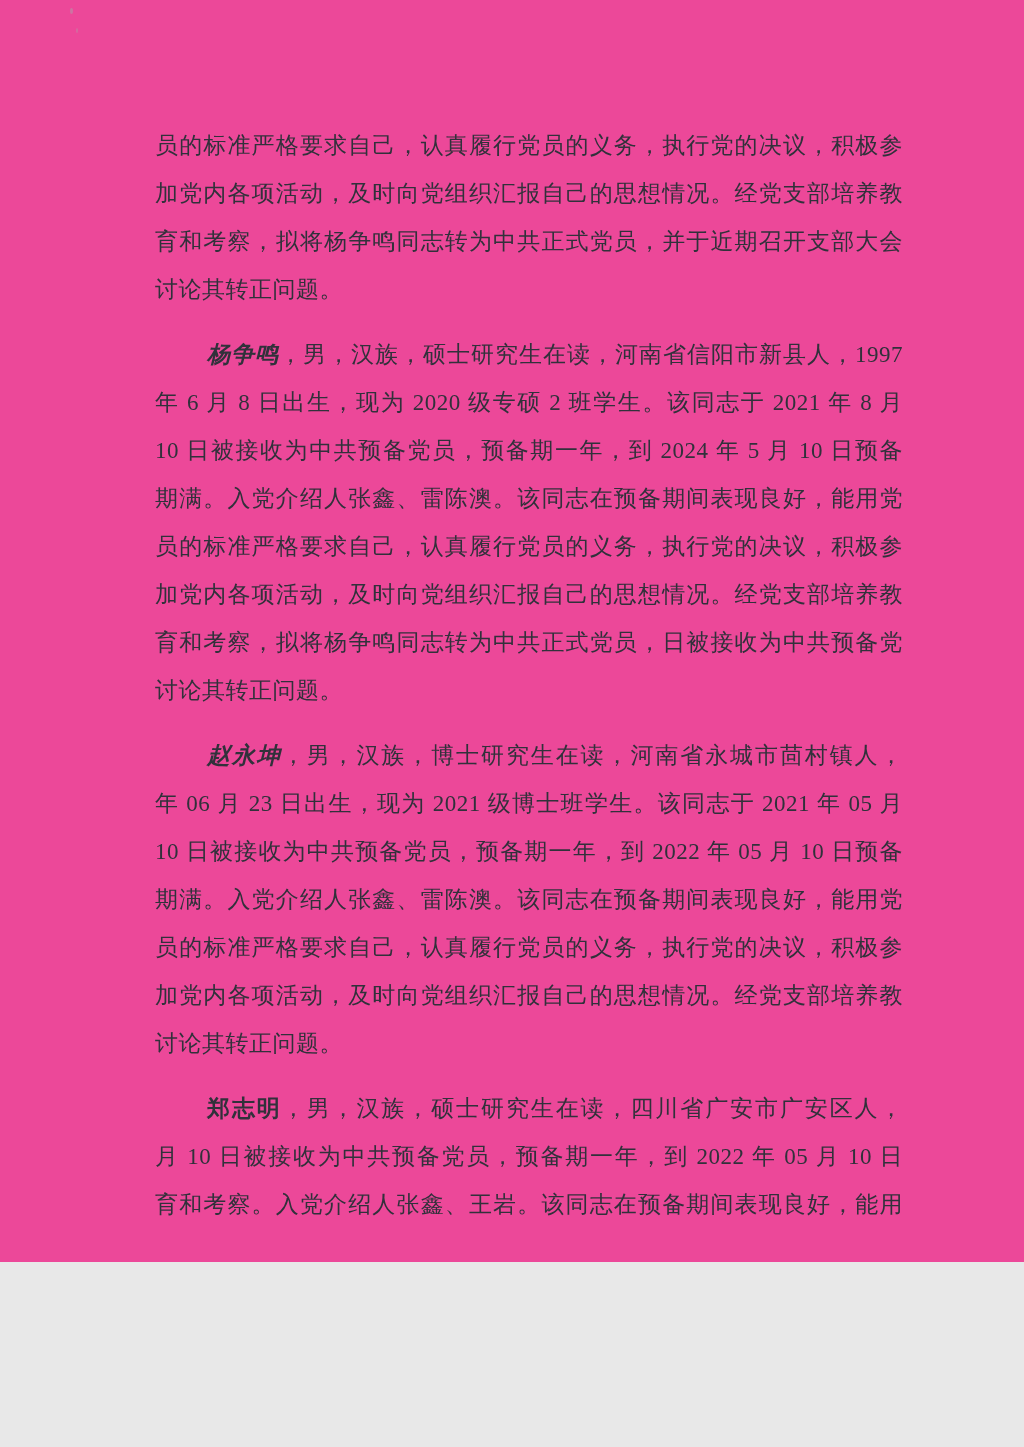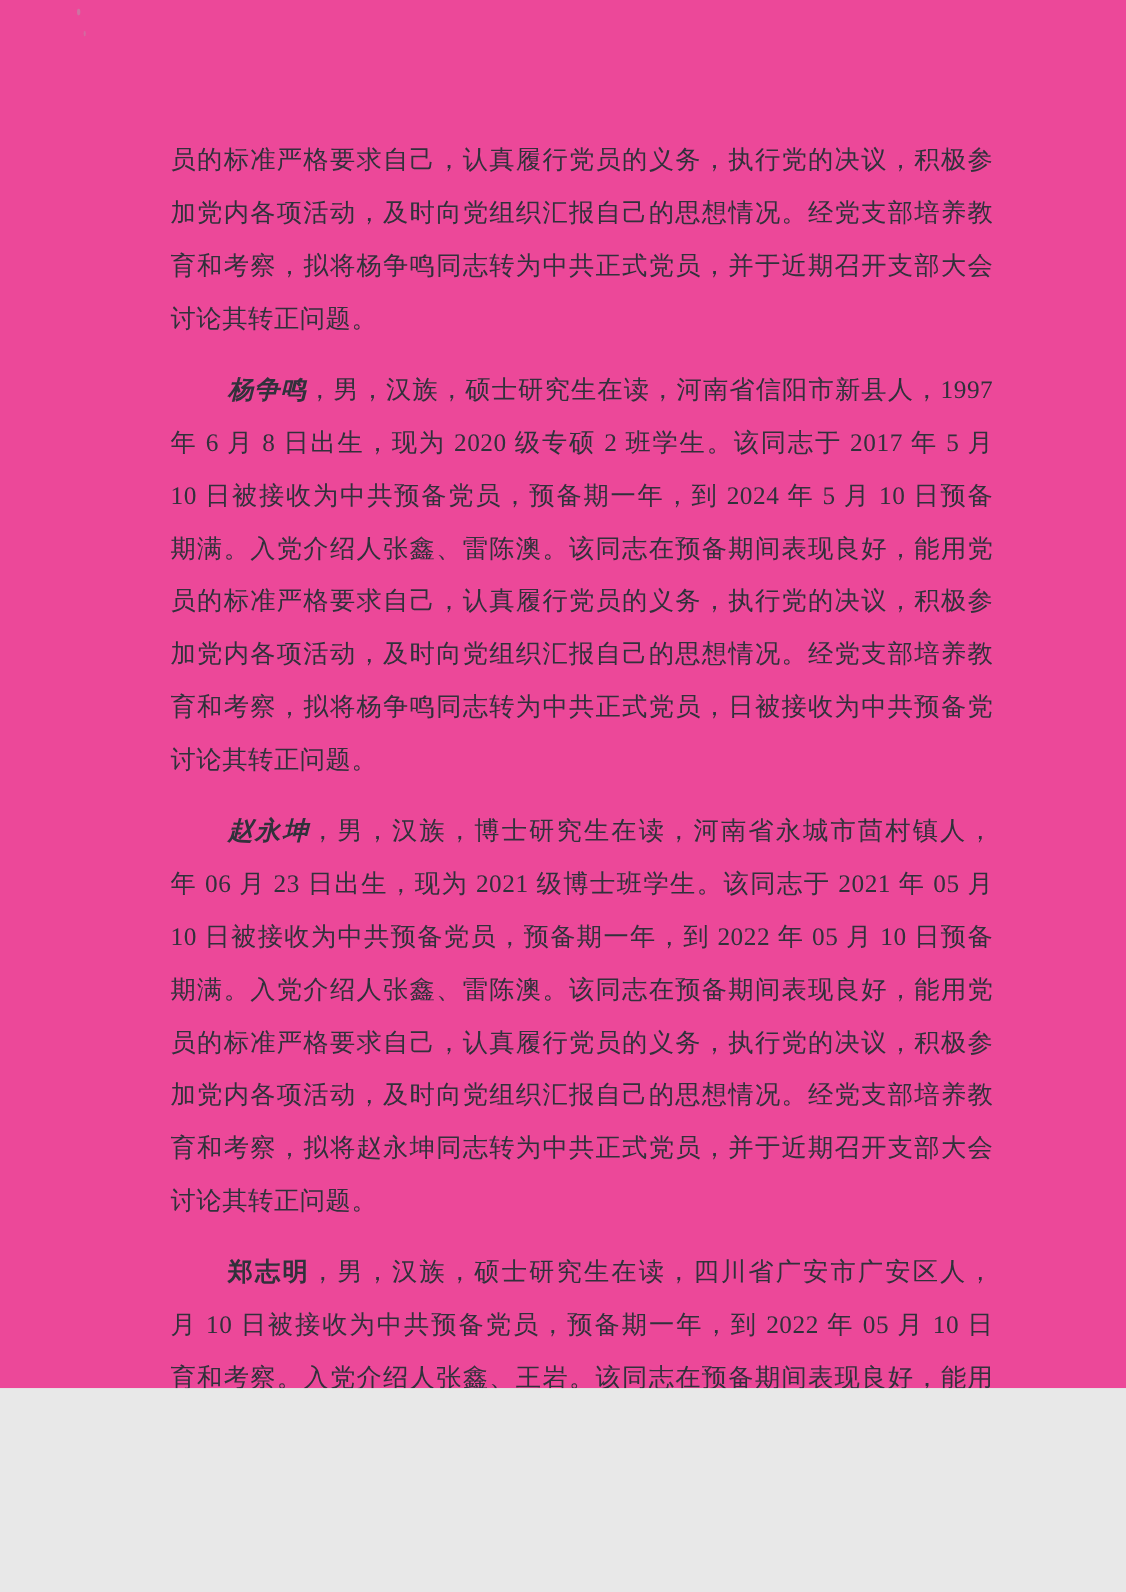--- a/index.html
+++ b/index.html
@@ -60,36 +60,35 @@
 
   <div class="content" id="doc-body">
       <div class="para">
         <div class="line">员的标准严格要求自己，认真履行党员的义务，执行党的决议，积极参</div>
         <div class="line">加党内各项活动，及时向党组织汇报自己的思想情况。经党支部培养教</div>
         <div class="line">育和考察，拟将杨争鸣同志转为中共正式党员，并于近期召开支部大会</div>
         <div class="line last">讨论其转正问题。</div>
       </div>
       <div class="para">
         <div class="line first-indent"><span class="member-name slant">杨争鸣</span><span>，男，汉族，硕士研究生在读，河南省信阳市新县人，1997</span></div>
-        <div class="line">年 6 月 8 日出生，现为 2020 级专硕 2 班学生。该同志于 2017 年 5 月</div>
+        <div class="line">年 6 月 8 日出生，现为 2020 级专硕 2 班学生。该同志于 2021 年 8 月</div>
         <div class="line">10 日被接收为中共预备党员，预备期一年，到 2024 年 5 月 10 日预备</div>
         <div class="line">期满。入党介绍人张鑫、雷陈澳。该同志在预备期间表现良好，能用党</div>
         <div class="line">员的标准严格要求自己，认真履行党员的义务，执行党的决议，积极参</div>
         <div class="line">加党内各项活动，及时向党组织汇报自己的思想情况。经党支部培养教</div>
         <div class="line">育和考察，拟将杨争鸣同志转为中共正式党员，日被接收为中共预备党员</div>
         <div class="line last">讨论其转正问题。</div>
       </div>
       <div class="para">
         <div class="line first-indent"><span class="member-name slant">赵永坤</span><span>，男，汉族，博士研究生在读，河南省永城市茴村镇人，1994</span></div>
         <div class="line">年 06 月 23 日出生，现为 2021 级博士班学生。该同志于 2021 年 05 月</div>
         <div class="line">10 日被接收为中共预备党员，预备期一年，到 2022 年 05 月 10 日预备</div>
         <div class="line">期满。入党介绍人张鑫、雷陈澳。该同志在预备期间表现良好，能用党</div>
         <div class="line">员的标准严格要求自己，认真履行党员的义务，执行党的决议，积极参</div>
         <div class="line">加党内各项活动，及时向党组织汇报自己的思想情况。经党支部培养教</div>
-        <div class="line">育和考察，拟将赵永坤同志转为中共正式党员，并于近期召开支部大会</div>
         <div class="line last">讨论其转正问题。</div>
       </div>
       <div class="para">
         <div class="line first-indent"><span class="member-name">郑志明</span><span>，男，汉族，硕士研究生在读，四川省广安市广安区人，1995</span></div>
         <div class="line">月 10 日被接收为中共预备党员，预备期一年，到 2022 年 05 月 10 日</div>
         <div class="line">育和考察。入党介绍人张鑫、王岩。该同志在预备期间表现良好，能用</div>
       </div>
     </div>
 
   <div class="bleed b2"></div>

